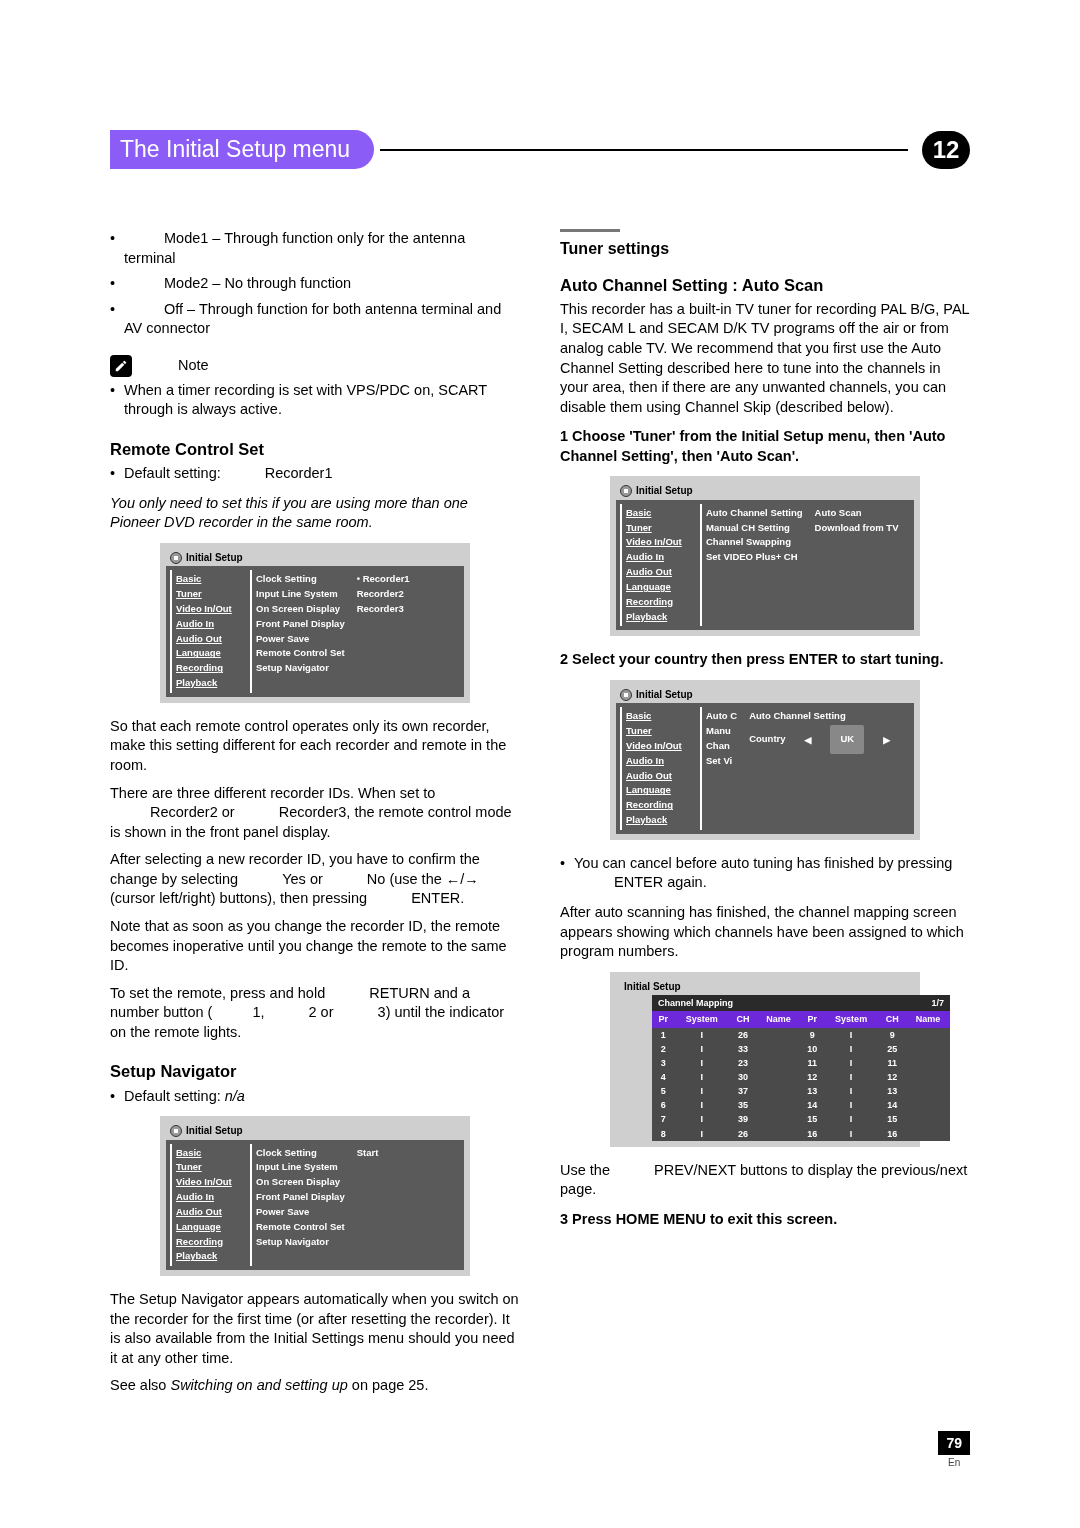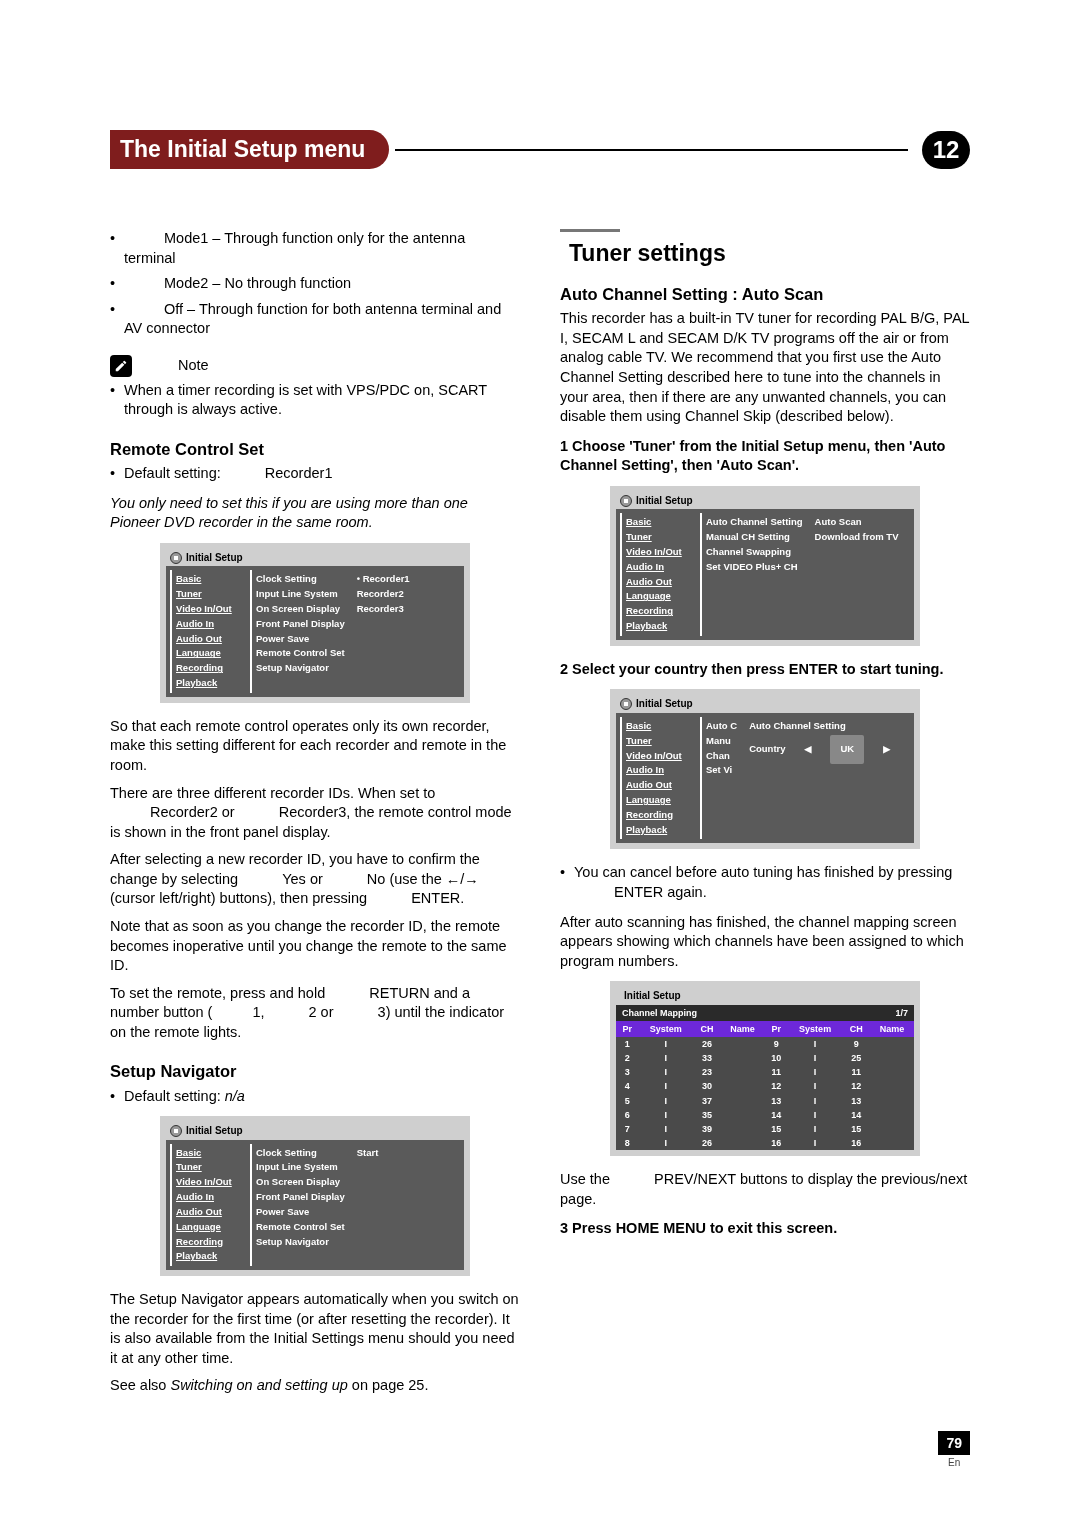--- a/index.html
+++ b/index.html
@@ -13,23 +13,23 @@
   }
   .page {
     padding: 130px 110px 60px 110px;
   }
   .header-bar {
     display: flex;
     align-items: center;
     margin-bottom: 60px;
   }
   .header-title {
-    background: #7f1d1d;
+    background: #8b5cf6;
     color: #fff;
-    font-weight: bold;
+    font-weight: normal;
     font-size: 23px;
     padding: 6px 24px 6px 10px;
     border-radius: 0 20px 20px 0;
   }
   .header-badge {
     background: #000;
     color: #fff;
     font-weight: bold;
     font-size: 24px;
     width: 48px;
@@ -56,21 +56,21 @@
   ul.bullets { list-style: none; padding-left: 0; margin-bottom: 10px;}
   ul.bullets li { padding-left: 14px; position: relative; margin-bottom: 6px;}
   ul.bullets li::before { content: "•"; position: absolute; left: 0; }
   .bold { font-weight: normal; margin-left: 40px; }
   .note-row { display: flex; align-items: center; gap: 6px; margin: 16px 0 4px 0;}
   .note-icon {
     width: 22px; height: 22px; background:#000; border-radius:4px;
     display:flex;align-items:center;justify-content:center;color:#fff;font-size:14px;
   }
   .h-sub { font-weight: bold; font-size: 16.5px; margin: 18px 0 4px 0;}
-  .h-main { font-weight: bold; font-size: 23px; margin: 0 0 14px 9px; }
+  .h-main { font-weight: bold; font-size: 16px; margin: 0 0 14px 0; }
   .topline { border-top: 3px solid #777; width: 60px; margin-bottom: 6px;}
   .italic { font-style: italic; }
   .menu-shot {
     margin: 10px auto 14px auto;
     width: 310px;
     background: #cfcfcf;
     padding: 6px;
     font-size: 10px;
   }
   .menu-shot .title { display:flex; align-items:center; gap:4px; font-weight:bold; padding:2px 4px;}
@@ -102,21 +102,21 @@
   .menu-shot .tri { font-size:9px; }
   .mapping {
     margin: 10px auto 14px auto;
     width: 310px;
     background: #cfcfcf;
     padding: 6px;
     font-size: 9px;
   }
   .mapping .title { display:flex;align-items:center;gap:4px;font-weight:bold;padding:2px 4px;font-size:10px;}
   .mapping .tbl {
-    background:#4a4a4a; color:#fff; width:100%; border-collapse:collapse; font-weight:bold;
+    background:#4a4a4a; color:#fff; width:100%; border-collapse:collapse; font-weight:bold;margin-left:36px;
   }
   .mapping .hdr { background:#6d28d9; }
   .mapping .tbl td { padding:1px 3px; text-align:center; font-size:9px;}
   .mapping .hdr td { font-size:9px; padding:2px 3px;}
   .mapping .caprow { background:#2a2a2a; color:#fff; }
   .mapping .caprow td { text-align:left; padding:2px 6px;}
   .mapping .caprow td.r { text-align:right;}
   .pg-badge {
     position: absolute;
     right: 110px;

